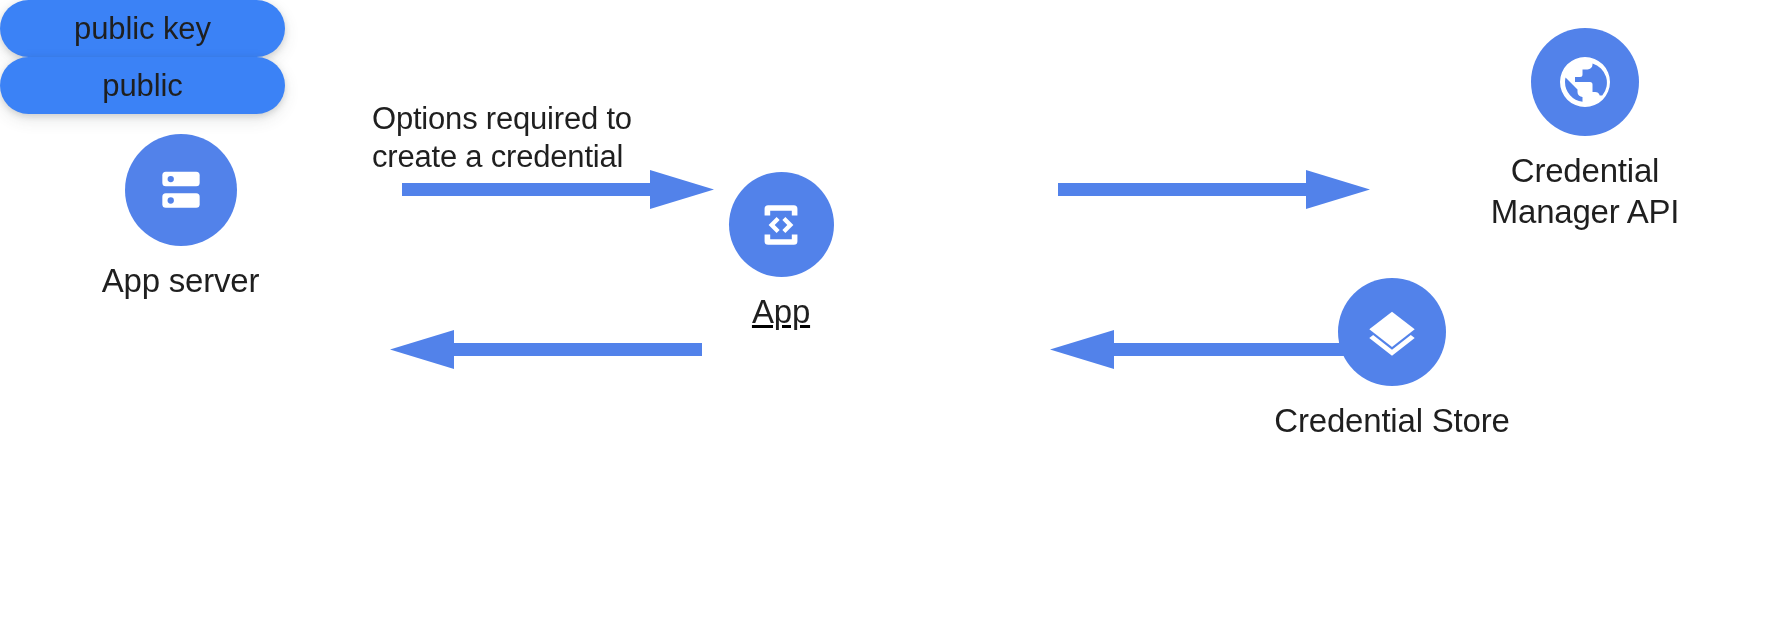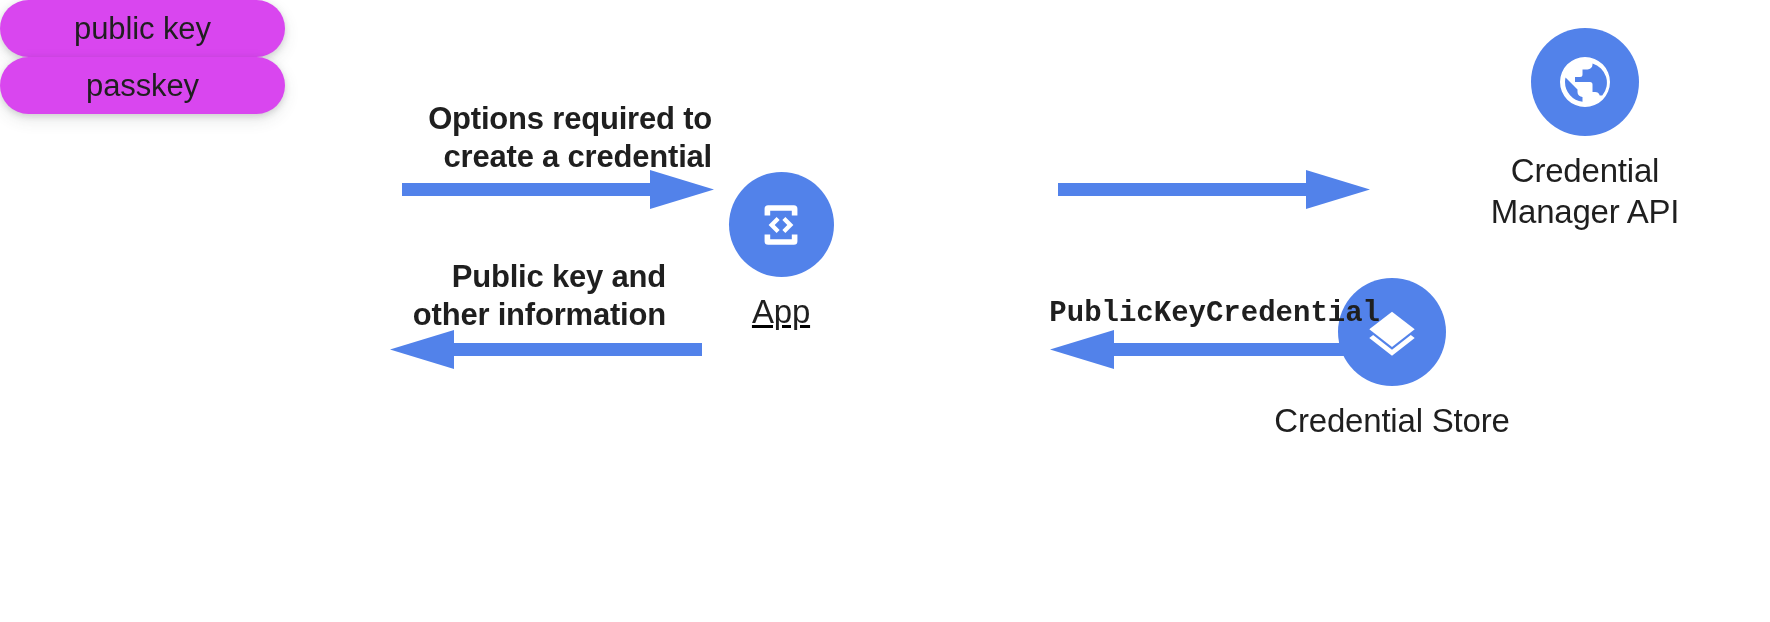--- a/index.html
+++ b/index.html
@@ -46,59 +46,71 @@
     line-height: 41px;
     text-align: center;
     letter-spacing: -0.2px;
     white-space: pre-line;
     margin-top: 14px;
     font-weight: 400;
   }
 
   
   .chip {
-    background: #d946ef;
+    background: #3b82f6;
     border-radius: 999px;
     box-shadow: 0 2px 6px rgba(60,64,67,.18), 0 6px 16px rgba(60,64,67,.12);
     color: #1f1f1f;
     display: flex;
     align-items: center;
     justify-content: center;
     font-size: 31px;
     letter-spacing: -0.1px;
   }
 
   
   .arrow-label {
     position: absolute;
     color: #1f1f1f;
     font-size: 31px;
     line-height: 38px;
-    text-align: right;
+    text-align: left;
     white-space: pre-line;
     letter-spacing: -0.2px;
-    font-weight: bold;
   }
   .arrow-label.mono {
     font-family: "Liberation Mono", "DejaVu Sans Mono", monospace;
     font-size: 29px;
     letter-spacing: 0px;
   }
 
   
   .arrow {
     position: absolute;
   }
   .arrow svg { display: block; }
 </style>
 </head>
 <body>
 
 <div id="stage">
 
+  <div class="node" style="left:38px; top:134px; width:285px;">
+    <div class="badge" style="width:112px; height:112px;">
+      <span>
+        <svg width="56" height="56" viewBox="0 0 24 24" aria-hidden="true">
+          <rect x="4" y="4.2" width="16" height="6.2" rx="1.5" fill="#ffffff"></rect>
+          <circle cx="7.6" cy="7.3" r="1.35" fill="#5282ea"></circle>
+          <rect x="4" y="13.4" width="16" height="6.2" rx="1.5" fill="#ffffff"></rect>
+          <circle cx="7.6" cy="16.5" r="1.35" fill="#5282ea"></circle>
+        </svg>
+      </span>
+    </div>
+    <div class="caption">App server</div>
+  </div>
 
   <div class="chip" style="left:38px; top:359px; width:285px; height:57px;">
     <span>public key</span>
   </div>
 
   <div class="node" style="left:726px; top:172px; width:110px;text-decoration:underline;">
     <div class="badge" style="width:105px; height:105px;">
       <span>
         <svg width="54" height="54" viewBox="0 0 24 24" aria-hidden="true">
 
@@ -131,49 +143,46 @@
         <svg width="60" height="60" viewBox="0 0 24 24" aria-hidden="true">
           <path fill="#ffffff" d="M12 2a10 10 0 1 0 0 20 10 10 0 0 0 0-20zm-1 17.93A8.02 8.02 0 0 1 4 12c0-.62.08-1.21.21-1.79L9 15v1a2 2 0 0 0 2 2zm6.9-2.54A1.99 1.99 0 0 0 16 16h-1v-3a1 1 0 0 0-1-1H8v-2h2a1 1 0 0 0 1-1V7h2a2 2 0 0 0 2-2v-.41A7.99 7.99 0 0 1 18.9 17.39z"></path>
         </svg>
       </span>
     </div>
     <div class="caption">Credential
 Manager API</div>
   </div>
 
   <div class="chip" style="left:1400px; top:503px; width:285px; height:57px;">
-    <span>passkey</span>
+    <span>public</span>
   </div>
 
   <div class="arrow-label" style="left:372px; top:100px; width:340px;">Options required to
 create a credential</div>
   <div class="arrow" style="left:402px; top:165px;">
     <svg width="312" height="48" viewBox="0 0 312 48" aria-hidden="true">
       <rect x="0" y="18" width="250" height="13" fill="#5282ea"></rect>
       <path d="M248 5 L312 24.5 L248 44 Z" fill="#5282ea"></path>
     </svg>
   </div>
 
-  <div class="arrow-label" style="left:366px; top:258px; width:300px;">Public key and
-other information</div>
   <div class="arrow" style="left:390px; top:325px;">
     <svg width="312" height="48" viewBox="0 0 312 48" aria-hidden="true">
       <rect x="62" y="18" width="250" height="13" fill="#5282ea"></rect>
       <path d="M64 5 L0 24.5 L64 44 Z" fill="#5282ea"></path>
     </svg>
   </div>
 
   <div class="arrow" style="left:1058px; top:165px;">
     <svg width="312" height="48" viewBox="0 0 312 48" aria-hidden="true">
       <rect x="0" y="18" width="250" height="13" fill="#5282ea"></rect>
       <path d="M248 5 L312 24.5 L248 44 Z" fill="#5282ea"></path>
     </svg>
   </div>
 
-  <div class="arrow-label mono" style="left:1020px; top:295px; width:360px;">PublicKeyCredential</div>
   <div class="arrow" style="left:1050px; top:325px;">
     <svg width="322" height="48" viewBox="0 0 322 48" aria-hidden="true">
       <rect x="62" y="18" width="260" height="13" fill="#5282ea"></rect>
       <path d="M64 5 L0 24.5 L64 44 Z" fill="#5282ea"></path>
     </svg>
   </div>
 
 </div>
 
 </body></html>

